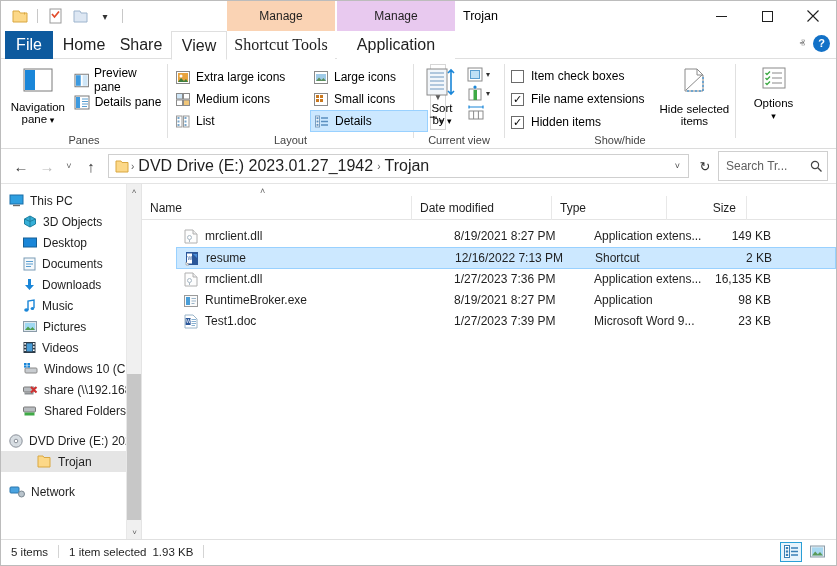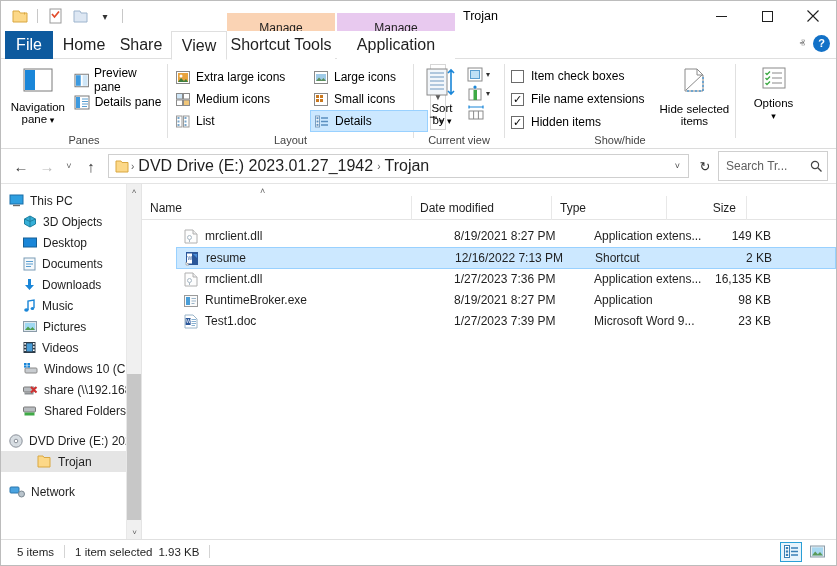--- a/index.html
+++ b/index.html
@@ -15,21 +15,21 @@
             border: 1px solid #bcbcbc; }
 
   
   .titlebar { height: 30px; position: relative; background: #fff;
               display: flex; align-items: center; }
   .qat { display: flex; align-items: center; padding-left: 8px; gap: 3px; height: 30px; }
   .qat-btn { width: 22px; height: 22px; display: flex; align-items: center; justify-content: center; }
   .qat-sep { width: 1px; height: 14px; background: #c8c8c8; margin: 0 3px; }
 
   
-  .ctx-banners { position: absolute; left: 226px; top: 12px; display: flex; }
+  .ctx-banners { position: absolute; left: 226px; top: 0; display: flex; }
   .ctx-banner { height: 30px; display: flex; align-items: center; justify-content: center;
                 font-size: 12px; color: #1f1f1f; }
   .ctx-shortcut { width: 108px; background: #fad3b4; }
   .ctx-app      { width: 118px; background: #e8c9ef; margin-left: 2px; }
 
   .win-title { position: absolute; left: 462px; top: 0; height: 30px;
                line-height: 30px; font-size: 12.5px; color: #000; }
   .win-ctrls { position: absolute; right: 0; top: 0; display: flex; height: 30px; }
   .win-btn { width: 46px; height: 30px; display: flex; align-items: center; justify-content: center; }
 
@@ -37,21 +37,21 @@
   .tabrow { height: 28px; position: relative; background: #fff;
             border-bottom: 1px solid #dfdfdf; }
   .tab { position: absolute; top: 0; height: 28px; line-height: 28px;
          text-align: center; font-size: 16px; color: #1f1f1f; }
   .tab-file { left: 4px; width: 48px; background: #0d5a9e; color: #fff; }
   .tab-home { left: 56px; width: 54px; }
   .tab-share { left: 112px; width: 56px; }
   .tab-view { left: 170px; width: 56px; background: #fff;
               border: 1px solid #dfdfdf; border-bottom: 1px solid #fff; z-index: 3;
               height: 29px; }
-  .tab-shortcut { left: 226px; width: 108px; background: #fff; }
+  .tab-shortcut { left: 226px; width: 108px; background: #fff; font-family: Liberation Serif, serif; }
   .tab-apptools { left: 336px; width: 118px; background: #fff; }
   .ribbon-ctl { position: absolute; right: 6px; top: 4px; display: flex;
                 align-items: center; gap: 8px; }
   .chevup { font-size: 11px; color: #707070; }
   .helpbtn { width: 17px; height: 17px; border-radius: 50%; background: #1271c7;
              color: #fff; font-size: 11px; font-weight: bold; text-align: center;
              line-height: 17px; }
 
   
   .ribbon { height: 90px; background: #fff; border-bottom: 1px solid #dcdcdc;
@@ -139,21 +139,21 @@
   .cell { height: 21px; line-height: 21px; overflow: hidden; white-space: nowrap; }
   .cell.name { width: 270px; display: flex; align-items: center; gap: 7px;
                padding-left: 8px; }
   .cell.date { width: 140px; padding-left: 8px; }
   .cell.type { width: 115px; padding-left: 8px; }
   .cell.size { width: 80px; text-align: right; padding-right: 10px; }
 
   
   .statusbar { height: 24px; border-top: 1px solid #e0e0e0; display: flex;
                align-items: center; background: #fff; position: relative; }
-  .st-text { font-size: 11.5px; color: #1f1f1f; padding-left: 16px; }
+  .st-text { font-size: 11.5px; color: #1f1f1f; padding-left: 10px; }
   .st-sep { width: 1px; height: 13px; background: #d4d4d4; margin: 0 10px; }
   .viewbtns { position: absolute; right: 8px; display: flex; gap: 4px; }
   .viewbtn { width: 22px; height: 20px; display: flex; align-items: center;
              justify-content: center; }
   .viewbtn.active { border: 1px solid #2a9fd6; background: #e8f4fc; }
   svg { display: block; }
 </style>
 </head>
 <body>
 

